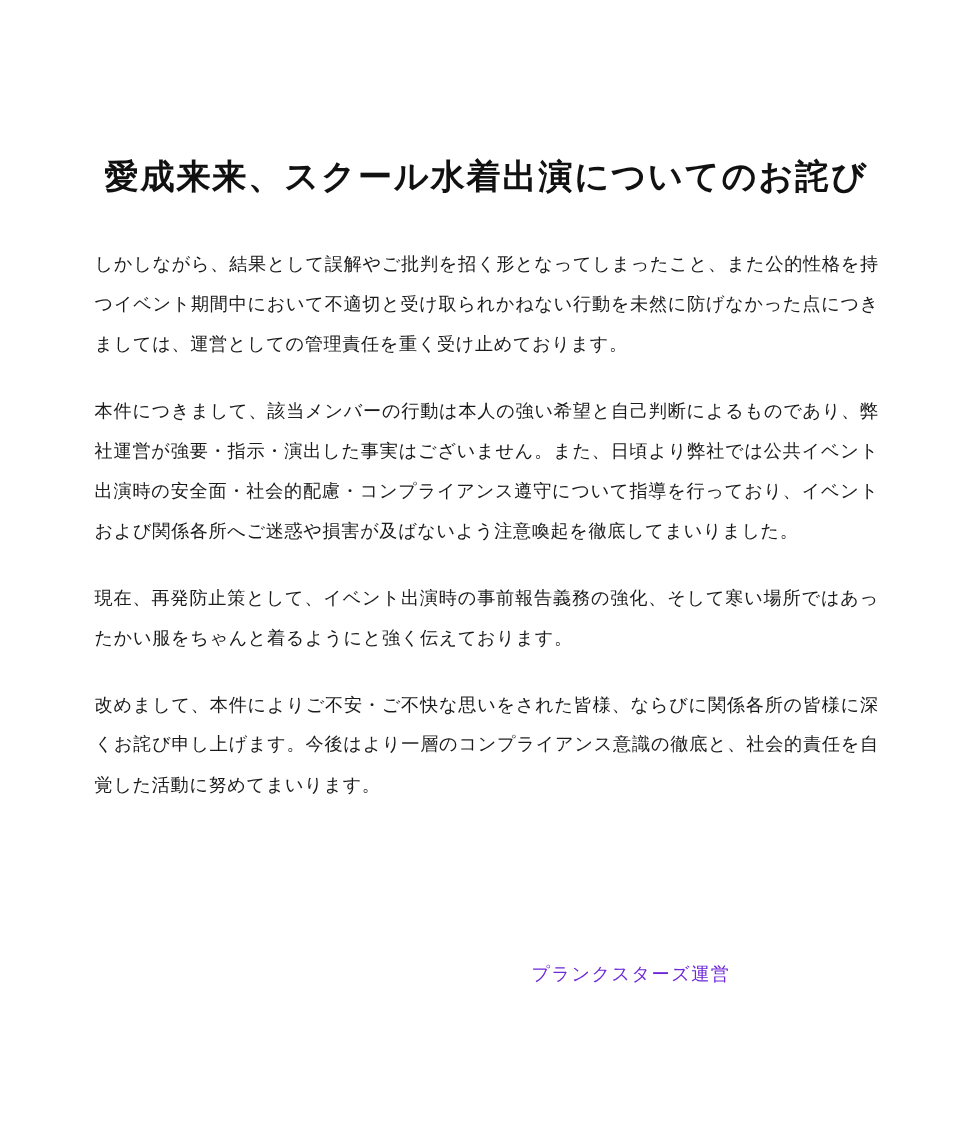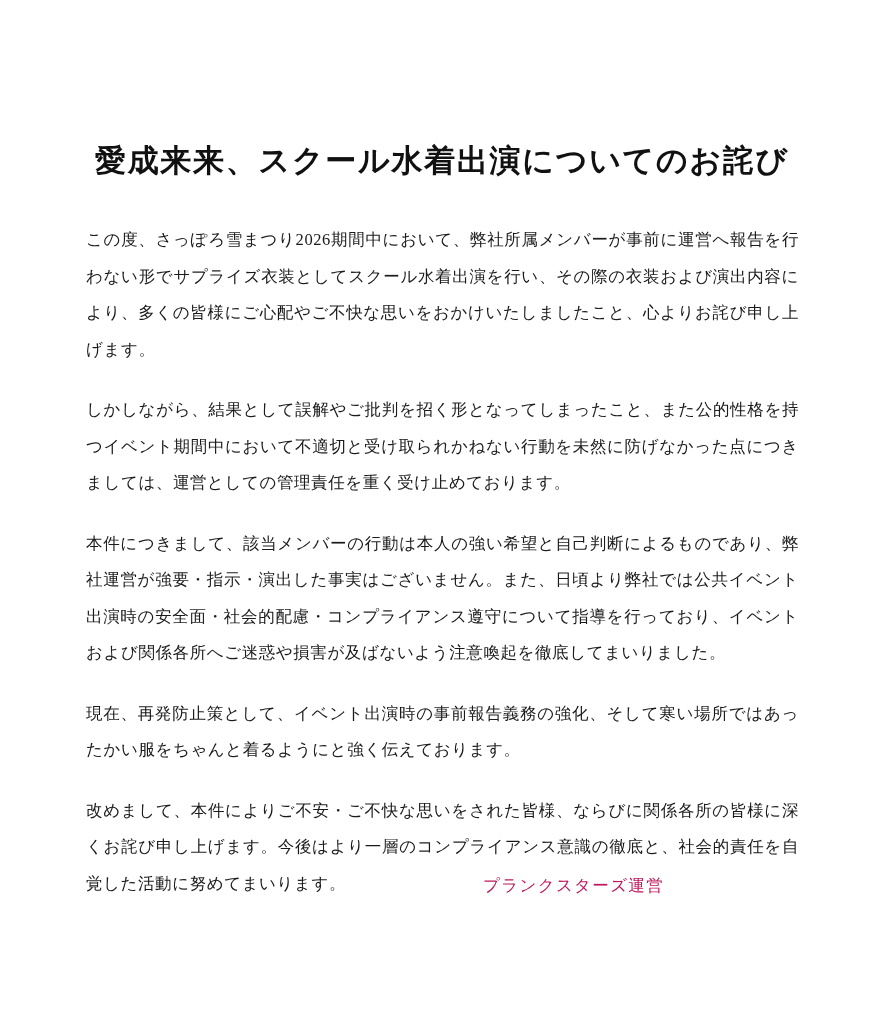--- a/index.html
+++ b/index.html
@@ -56,33 +56,32 @@
     margin-bottom: 0;
   }
   .signature {
     position: absolute;
     right: 91px;
     top: 874px;
     font-size: 16.5px;
     font-weight: 500;
     letter-spacing: 0.08em;
     line-height: 1.4;
-    color: #be185d;
+    color: #6d28d9;
     white-space: nowrap;
   }
 </style>
 </head>
 <body>
 
 <div class="page">
 
   <h1 class="doc-title">愛成来来、スクール水着出演についてのお詫び</h1>
 
   <div class="body-block">
-    <p class="para">この度、さっぽろ雪まつり2026期間中において、弊社所属メンバーが事前に運営へ報告を行わない形でサプライズ衣装としてスクール水着出演を行い、その際の衣装および演出内容により、多くの皆様にご心配やご不快な思いをおかけいたしましたこと、心よりお詫び申し上げます。</p>
     <p class="para">しかしながら、結果として誤解やご批判を招く形となってしまったこと、また公的性格を持つイベント期間中において不適切と受け取られかねない行動を未然に防げなかった点につきましては、運営としての管理責任を重く受け止めております。</p>
     <p class="para">本件につきまして、該当メンバーの行動は本人の強い希望と自己判断によるものであり、弊社運営が強要・指示・演出した事実はございません。また、日頃より弊社では公共イベント出演時の安全面・社会的配慮・コンプライアンス遵守について指導を行っており、イベントおよび関係各所へご迷惑や損害が及ばないよう注意喚起を徹底してまいりました。</p>
     <p class="para">現在、再発防止策として、イベント出演時の事前報告義務の強化、そして寒い場所ではあったかい服をちゃんと着るようにと強く伝えております。</p>
     <p class="para">改めまして、本件によりご不安・ご不快な思いをされた皆様、ならびに関係各所の皆様に深くお詫び申し上げます。今後はより一層のコンプライアンス意識の徹底と、社会的責任を自覚した活動に努めてまいります。</p>
   </div>
 
   <div class="signature">プランクスターズ運営</div>
 
 </div>
 

